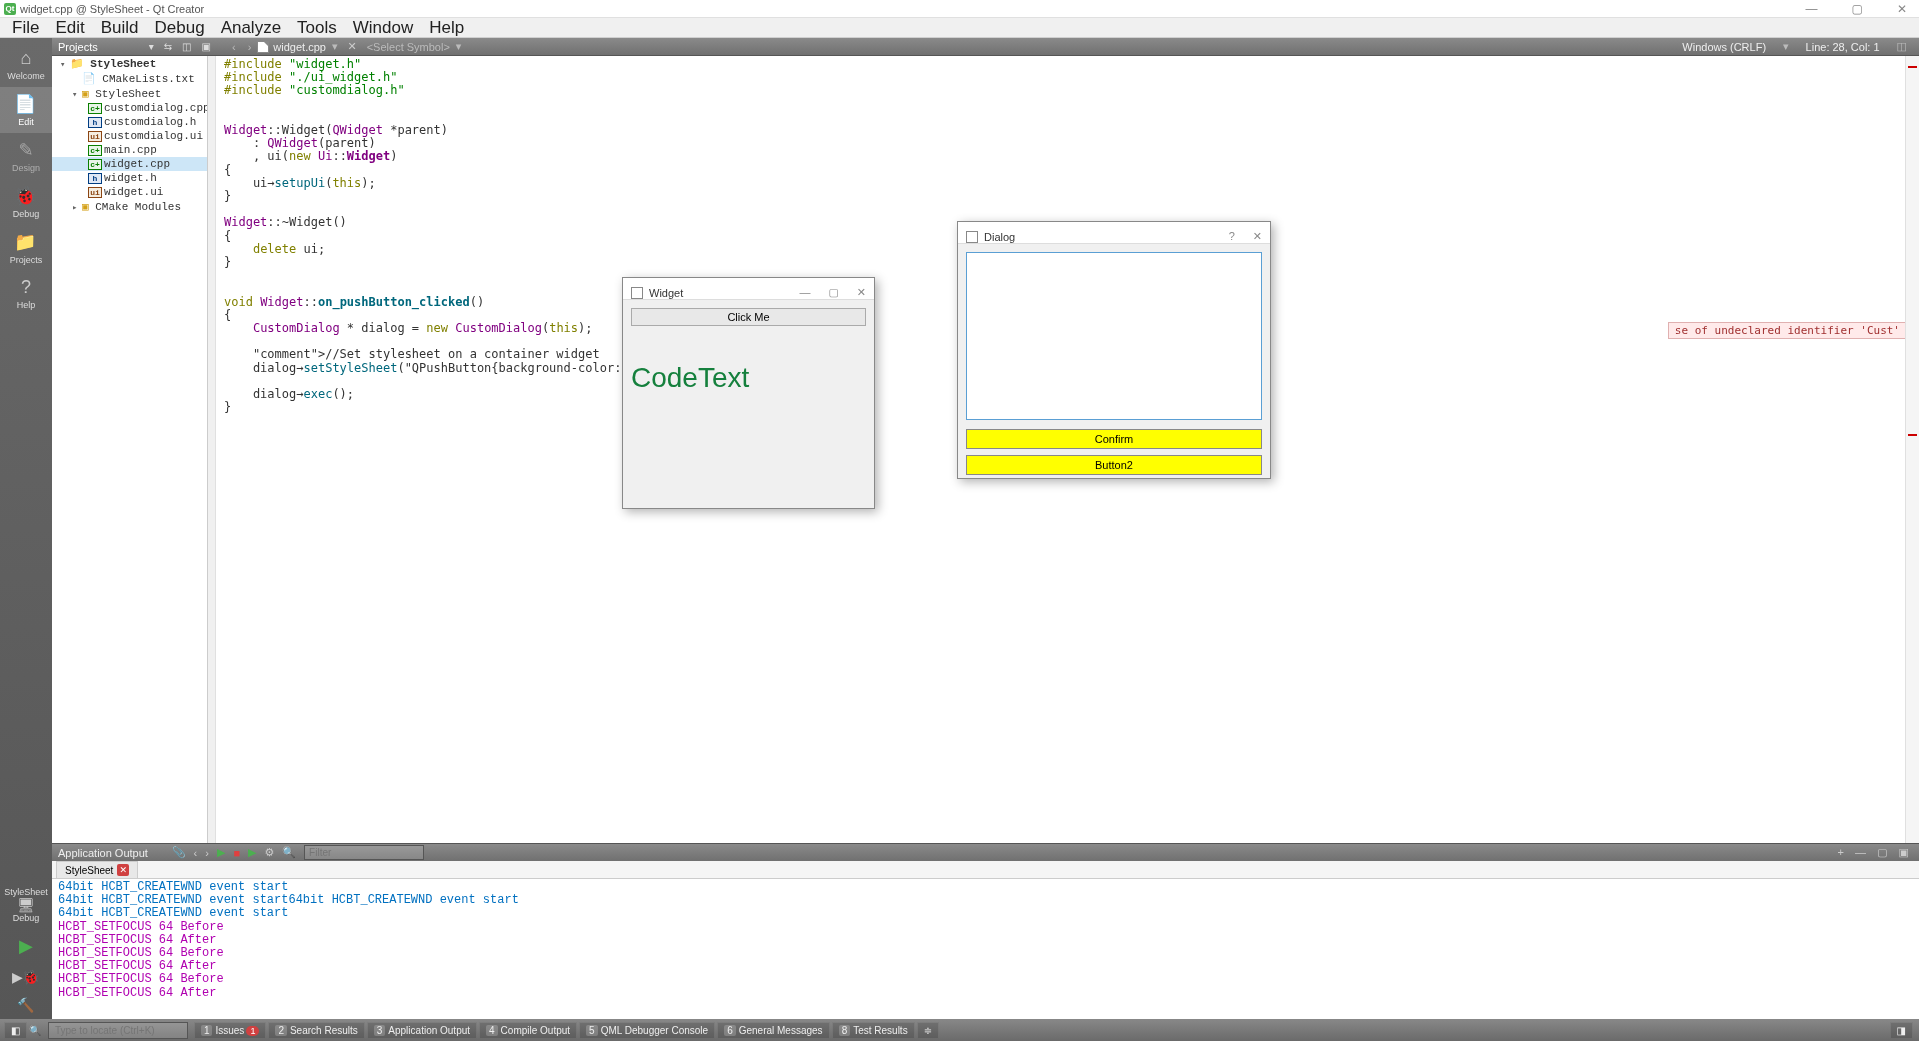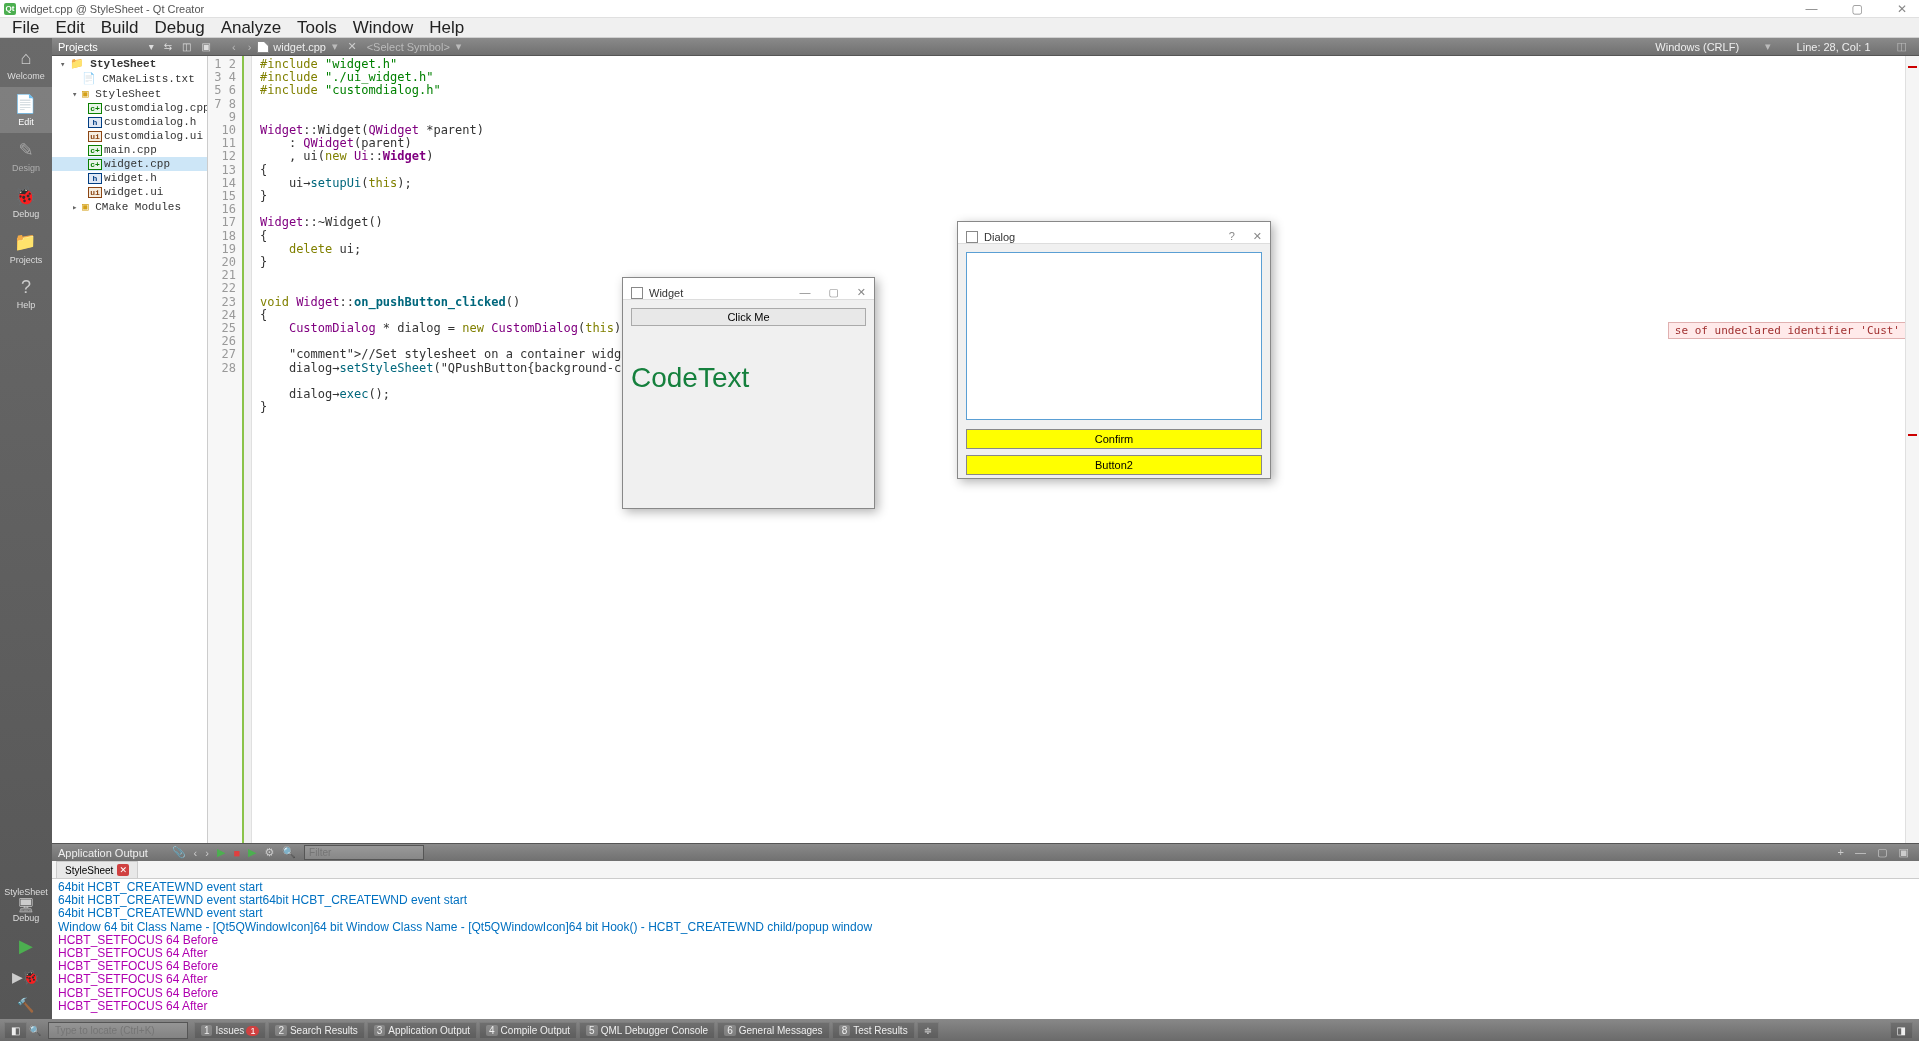--- a/index.html
+++ b/index.html
@@ -38,21 +38,21 @@
 .proj-toolbar .right { margin-left: auto; display:flex; gap:4px;}
 .proj-toolbar .tb-icon { color:#ddd; font-size:10px; padding:0 3px; cursor:pointer;}
 
 
 .ed-toolbar { height: 18px; background: linear-gradient(#8a8a8a,#707070); display: flex; align-items: center; color: #eee; font-size: 11px; padding: 0 6px; border-bottom: 1px solid #555;}
 .ed-toolbar .arrow{padding:0 6px;color:#bbb;cursor:pointer;}
 .ed-toolbar .file-icon{width:12px;height:12px;display:inline-block;background:#fff;border:1px solid #888;margin-right:4px;position:relative;}
 .ed-toolbar .file-icon:before{content:"";position:absolute;top:0;right:0;border:2px solid transparent;border-top-color:#888;border-right-color:#888;}
 .ed-toolbar .sel-sym{margin-left:10px;color:#bbb;}
 .ed-toolbar .close{margin-left:4px;color:#ccc;cursor:pointer;}
-.ed-toolbar .right{margin-left:auto;display:flex;gap:20px;align-items:center;}
+.ed-toolbar .right{margin-left:auto;display:flex;gap:11px;align-items:center;}
 
 
 .split { flex: 1; display: flex; min-height: 0;}
 .tree { width: 156px; background: #fff; border-right: 1px solid #ccc; overflow: auto; font-size: 11px; color:#333; padding: 0 0; font-family: Liberation Mono, monospace;}
 .tree .node { padding: 1px 0 1px 8px; white-space: nowrap; cursor:pointer;}
 .tree .node.d1{padding-left:20px;}
 .tree .node.d2{padding-left:36px;}
 .tree .node.sel{background:#cde6f7;}
 .tree .twist{display:inline-block;width:10px;color:#666;font-size:9px;}
 .tree .ficon{display:inline-block;width:14px;text-align:center;margin-right:2px;}
@@ -80,21 +80,21 @@
 
 .out-toolbar{height:18px;background:linear-gradient(#8a8a8a,#707070);display:flex;align-items:center;color:#eee;font-size:11px;padding:0 6px;border-top:1px solid #555;}
 .out-toolbar .ot-icon{padding:0 4px;color:#ccc;cursor:pointer;}
 .out-toolbar .stop-sq{color:#e04040;}
 .out-toolbar .play{color:#4CAF50;}
 .out-toolbar input{background:rgba(255,255,255,0.15);border:1px solid #555;color:#ddd;font-size:10px;padding:1px 4px;width:120px;margin-left:4px;}
 .out-toolbar .right{margin-left:auto;}
 .out-tabs{height:18px;background:#f5f5f5;border-bottom:1px solid #ccc;display:flex;align-items:flex-end;padding-left:4px;}
 .out-tabs .tab{padding:2px 8px;font-size:10px;background:#e8e8e8;border:1px solid #ccc;border-bottom:none;margin-right:2px;display:flex;align-items:center;gap:4px;cursor:pointer;}
 .out-tabs .tab .x{background:#d04040;color:#fff;width:12px;height:12px;font-size:9px;text-align:center;line-height:12px;border-radius:2px;}
-.output{flex:0 0 140px;background:#fff;overflow:auto;font-family:Liberation Sans, sans-serif;font-size:12px;line-height:13.2px;padding:2px 6px;}
+.output{flex:0 0 140px;background:#fff;overflow:auto;font-family:Liberation Mono, monospace;font-size:12px;line-height:13.2px;padding:2px 6px;}
 .output .l1{color:#0070c0;}
 .output .l2{color:#b000b0;}
 
 
 .statusbar { position:absolute; bottom:0; left:0; right:0; height: 22px; background: linear-gradient(#888,#6a6a6a); display: flex; align-items: center; color: #eee; font-size: 10px; padding: 0 4px;}
 .statusbar .sb-btn{padding: 2px 6px; background: rgba(0,0,0,0.15); margin-right: 2px; cursor:pointer; border:1px solid rgba(255,255,255,0.1);}
 .statusbar .locator{background:rgba(255,255,255,0.15);border:1px solid #555;color:#ccc;padding:2px 6px;width:140px;margin:0 6px;font-size:10px;}
 .statusbar .search-icon{color:#ccc;}
 .statusbar .badge{background:#d04040;color:#fff;border-radius:7px;padding:0 4px;font-size:9px;margin-left:2px;}
 .statusbar .num{background:rgba(255,255,255,0.2);padding:0 3px;margin-right:3px;border-radius:2px;}
@@ -203,49 +203,20 @@
         <div class="node d2"><span class="ficon h">h</span><span>customdialog.h</span></div>
         <div class="node d2"><span class="ficon ui">ui</span><span>customdialog.ui</span></div>
         <div class="node d2"><span class="ficon cpp">c+</span><span>main.cpp</span></div>
         <div class="node d2 sel"><span class="ficon cpp">c+</span><span>widget.cpp</span></div>
         <div class="node d2"><span class="ficon h">h</span><span>widget.h</span></div>
         <div class="node d2"><span class="ficon ui">ui</span><span>widget.ui</span></div>
         <div class="node d1"><span class="twist">▸</span><span class="folder">▣</span> <span>CMake Modules</span></div>
       </div>
 
       <div class="editor-wrap">
-        <div class="gutter" id="gutter">1
-2
-3
-4
-5
-6
-7
-8
-9
-10
-11
-12
-13
-14
-15
-16
-17
-18
-19
-20
-21
-22
-23
-24
-25
-26
-27
-28
-</div>
         <div class="fold-bar"></div>
         <div class="code" id="code"><div><span class="kw">#include</span> <span class="str">"widget.h"</span>&nbsp;</div><div><span class="kw">#include</span> <span class="str">"./ui_widget.h"</span>&nbsp;</div><div><span class="kw">#include</span> <span class="str">"customdialog.h"</span>&nbsp;</div><div>&nbsp;</div><div>&nbsp;</div><div><span class="type">Widget</span>::Widget(<span class="type">QWidget</span> *parent)&nbsp;</div><div>    : <span class="type">QWidget</span>(parent)&nbsp;</div><div>    , ui(<span class="kw">new</span> <span class="type">Ui</span>::<span class="typeB">Widget</span>)&nbsp;</div><div>{&nbsp;</div><div>    ui→<span class="func">setupUi</span>(<span class="kw">this</span>);&nbsp;</div><div>}&nbsp;</div><div>&nbsp;</div><div><span class="type">Widget</span>::~Widget()&nbsp;</div><div>{&nbsp;</div><div>    <span class="kw">delete</span> ui;&nbsp;</div><div>}&nbsp;</div><div>&nbsp;</div><div>&nbsp;</div><div><span class="kw">void</span> <span class="type">Widget</span>::<span class="funcb">on_pushButton_clicked</span>()&nbsp;</div><div>{&nbsp;</div><div>    <span class="type">CustomDialog</span> * dialog = <span class="kw">new</span> <span class="type">CustomDialog</span>(<span class="kw">this</span>);&nbsp;</div><div>&nbsp;</div><div>    <span class="&lt;span">"comment"</span>&gt;//Set stylesheet on a container widget&nbsp;</div><div>    dialog→<span class="func">setStyleSheet</span>("QPushButton{background-color:&nbsp;</div><div>&nbsp;</div><div>    dialog→<span class="func">exec</span>();&nbsp;</div><div>}&nbsp;</div><div>&nbsp;</div></div>
         <div class="err-msg">se of undeclared identifier 'Cust'</div>
         <div class="minimap">
           <div class="mark" style="top:10px;"></div>
           <div class="mark" style="top:48%;"></div>
         </div>
       </div>
     </div>
 
@@ -270,21 +241,20 @@
     <div class="out-tabs">
       <div class="tab">
           <span>StyleSheet</span>
           <span class="x">✕</span>
         </div>
     </div>
     <div class="output" id="outputlines">
         <div class="l1">64bit HCBT_CREATEWND event start</div>
         <div class="l1">64bit HCBT_CREATEWND event start64bit HCBT_CREATEWND event start</div>
         <div class="l1">64bit HCBT_CREATEWND event start</div>
-        <div class="l1">Window 64 bit Class Name - [Qt5QWindowIcon]64 bit Window Class Name - [Qt5QWindowIcon]64 bit Hook() - HCBT_CREATEWND child/popup window</div>
         <div class="l2"> HCBT_SETFOCUS 64 Before</div>
         <div class="l2"> HCBT_SETFOCUS 64 After</div>
         <div class="l2"> HCBT_SETFOCUS 64 Before</div>
         <div class="l2"> HCBT_SETFOCUS 64 After</div>
         <div class="l2"> HCBT_SETFOCUS 64 Before</div>
         <div class="l2"> HCBT_SETFOCUS 64 After</div>
       </div>
   </div>
 </div>
 

